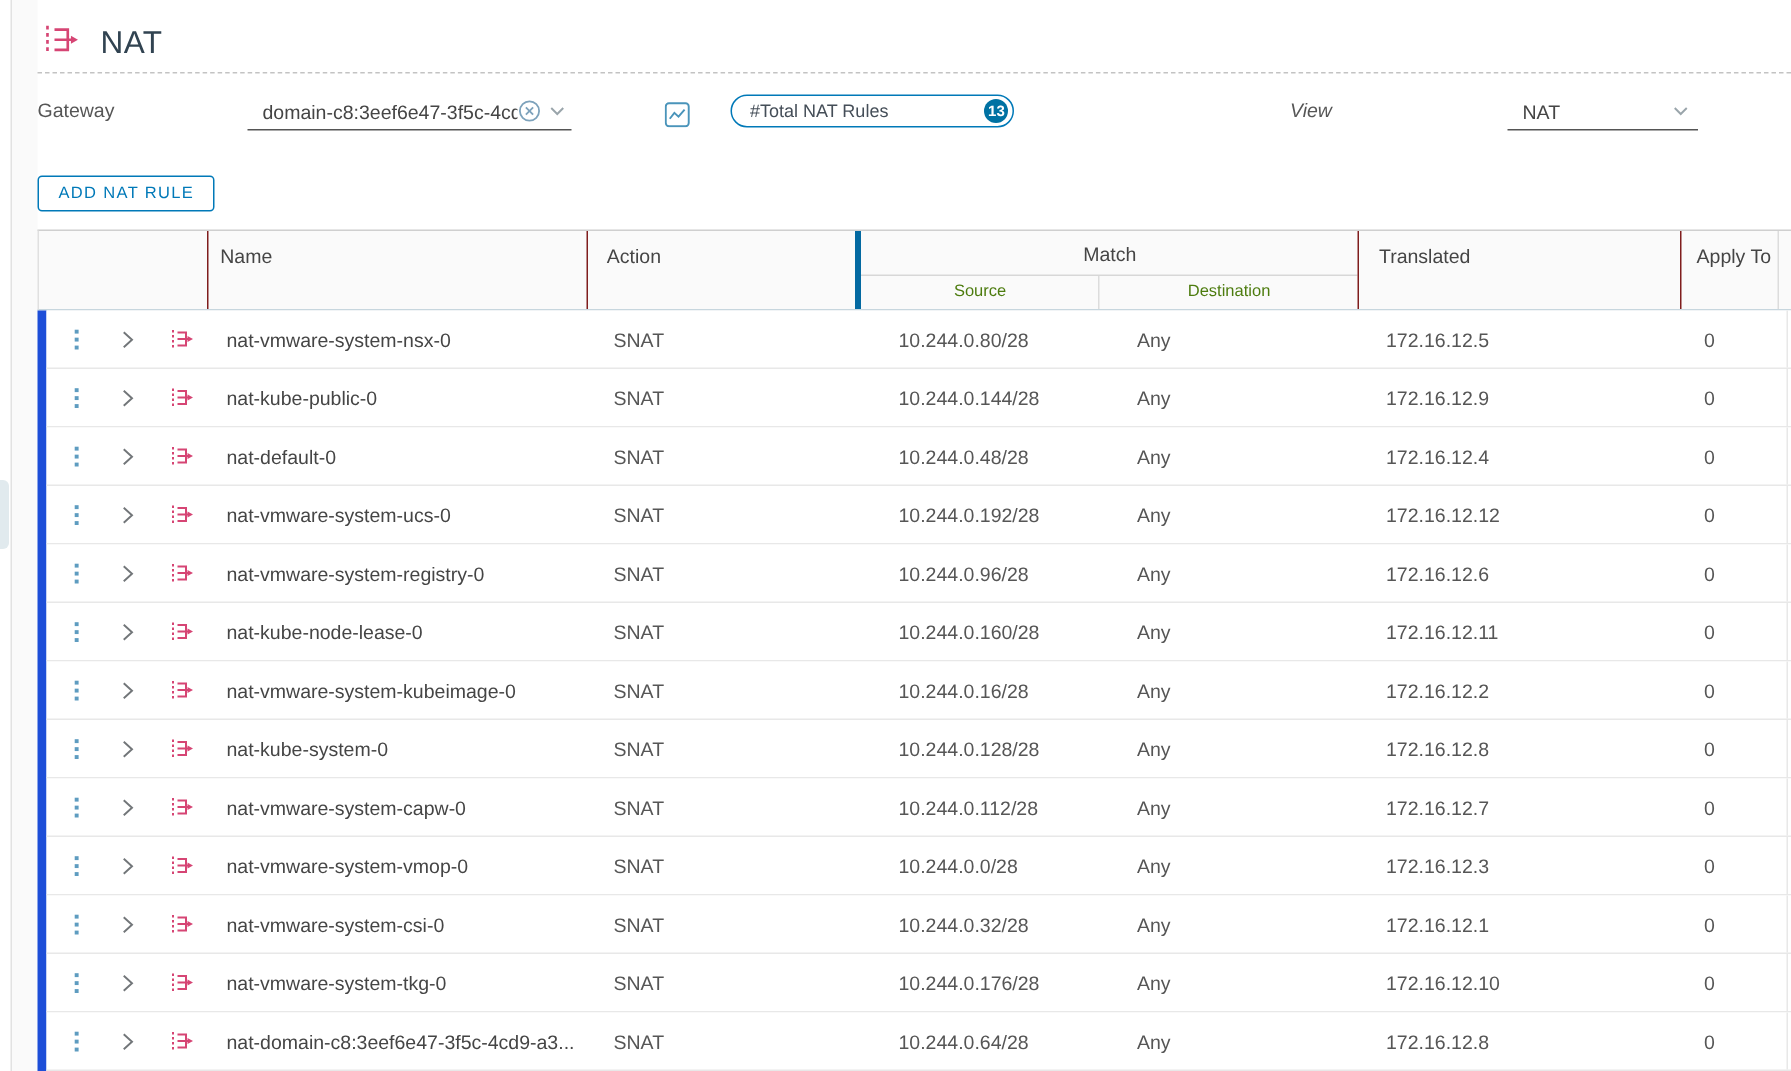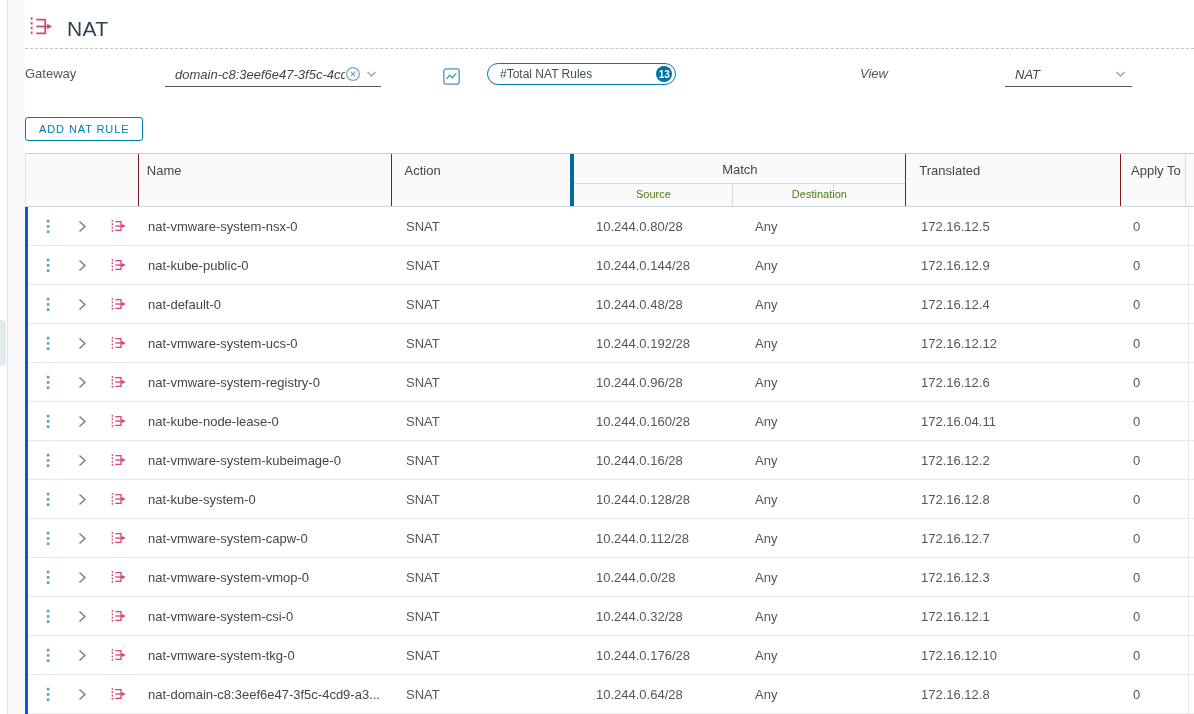--- a/index.html
+++ b/index.html
@@ -14,21 +14,21 @@
   .left-handle { position:absolute; left:0; top:320px; width:6px; height:46px; background:#e1eaee; border-radius:0 4px 4px 0; }
 
   
   .title-bar { position:absolute; left:28px; top:14px; display:flex; align-items:center; }
   .title-text { font-size:21px; font-weight:400; color:#314351; margin-left:14px; letter-spacing:0.3px; }
   .title-sep { position:absolute; left:25px; top:48px; width:1169px; border-top:1px dashed #c3c3c3; }
 
   
   .lbl { position:absolute; font-size:13px; color:#565656; }
   .select { position:absolute; height:25px; border-bottom:1px solid #555; display:flex; align-items:center; }
-  .select .sel-text { font-size:13px; color:#454545; white-space:nowrap; overflow:hidden;font-style:italic; }
+  .select .sel-text { font-size:13px; color:#454545; white-space:nowrap; overflow:hidden; }
   .gateway-select { left:165px; top:62px; width:216px; padding:0 4px 0 10px; }
   .gateway-select .sel-text { flex:1; }
   .view-select { left:1005px; top:62px; width:127px; padding:0 6px 0 10px; }
   .view-select .sel-text { flex:1; }
   .icon-btn { display:inline-flex; align-items:center; justify-content:center; }
 
   .chart-icon-wrap { position:absolute; left:443px; top:68px; }
 
   .badge-pill { position:absolute; left:487px; top:63px; height:22px; border:1px solid #0079b8;
     border-radius:11px; display:flex; align-items:center; padding:0 3px 0 12px; background:#fff;gap:42px; }
@@ -52,21 +52,21 @@
   .c-trans { width:215px; padding-left:13px; }
   .c-apply { width:66px; padding-left:10px; border-right:1px solid #dcdcdc; }
   .c-fill { flex:1; }
   .hgroup { width:335px; border-left:4px solid #0369a1; display:flex; flex-direction:column; }
   .hgroup-top { height:30px; line-height:32px; text-align:center; border-bottom:1px solid #d7d7d7; }
   .hgroup-sub { display:flex; height:24px; font-size:11px; color:#4d7c0f; }
   .hsub { line-height:20px; text-align:center; }
   .hsub-src { width:160px; }
   .hsub-dst { width:175px; border-left:1px solid #dcdcdc; }
 
-  .tbody { border-left:3px solid #1d4ed8; }
+  .tbody { border-left:6px solid #1d4ed8; }
   .trow { display:flex; height:39px; align-items:center; border-bottom:1px solid #e8e8e8;
     font-size:13px; color:#565656; background:#fff; }
   .tcell { overflow:hidden; white-space:nowrap; }
   .cell-handle { width:112px; display:flex; align-items:center; padding-left:18px; }
   .cell-name { width:253px; padding-left:8px; color:#454545; }
   .cell-action { width:180px; padding-left:13px; }
   .cell-source { width:160px; padding-left:23px; }
   .cell-dest { width:175px; padding-left:22px; }
   .cell-trans { width:215px; padding-left:13px; }
   .cell-apply { width:66px; padding-left:10px; border-right:1px solid #e8e8e8; align-self:stretch;
@@ -341,21 +341,21 @@
           <polyline points="8,5.5 16.5,5.5 16.5,18.5 8,18.5" fill="none" stroke="#d64574" stroke-width="2"></polyline>
           <line x1="8" y1="12" x2="19.5" y2="12" stroke="#d64574" stroke-width="2"></line>
           <path d="M18 9 L23.5 12 L18 15 Z" fill="#d64574"></path>
         </svg>
       </span>
     </div>
     <div class="tcell cell-name">nat-kube-node-lease-0</div>
     <div class="tcell cell-action">SNAT</div>
     <div class="tcell cell-source">10.244.0.160/28</div>
     <div class="tcell cell-dest">Any</div>
-    <div class="tcell cell-trans">172.16.04.11</div>
+    <div class="tcell cell-trans">172.16.12.11</div>
     <div class="tcell cell-apply">0</div>
     <div class="tcell cell-fill"></div>
   </div>
 
   <div class="trow">
     <div class="tcell cell-handle">
       <span class="ellipsis-wrap">
         <svg width="4" height="15" viewBox="0 0 4 15">
           <rect x="0.8" y="0.8" width="2.6" height="2.6" fill="#5e9cc0"></rect>
           <rect x="0.8" y="6.1" width="2.6" height="2.6" fill="#5e9cc0"></rect>

